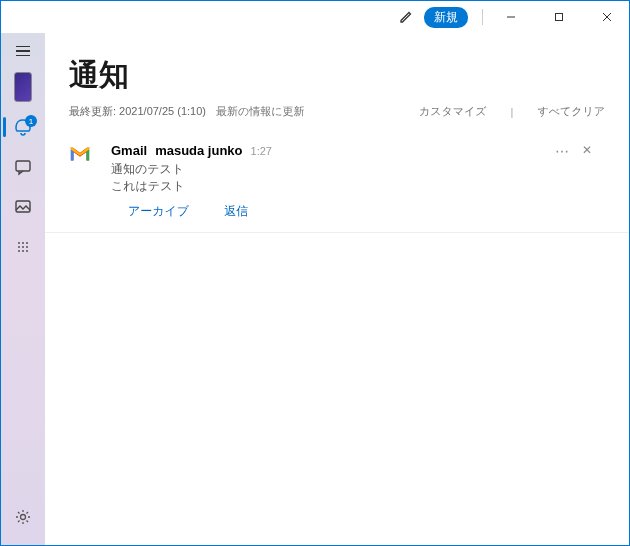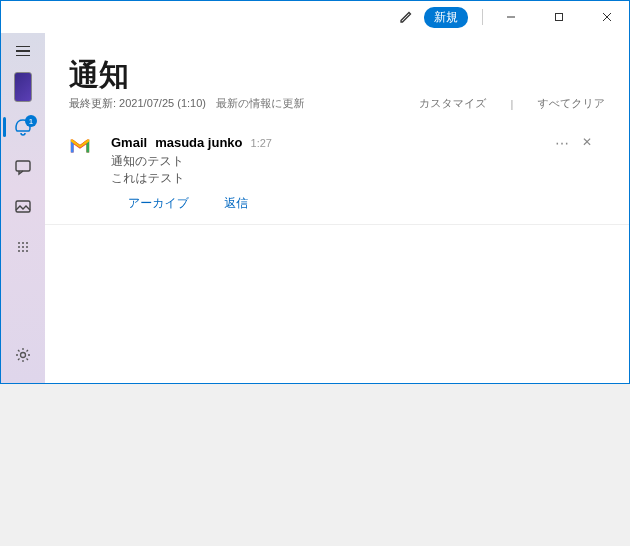--- a/index.html
+++ b/index.html
@@ -1,17 +1,17 @@
 <!DOCTYPE html>
 <html><head>
 <meta charset="utf-8">
 <style>
 * { margin: 0; padding: 0; box-sizing: border-box; }
 body { font-family: "Segoe UI", "Yu Gothic UI", Meiryo, sans-serif; background: #f0f0f0; width: 630px; height: 546px; overflow: hidden; }
-.window { width: 630px; height: 384px; background: #fff; border: 1px solid #0078d4; display: flex; flex-direction: column; position: relative; }
+.window { width: 630px; height: 546px; background: #fff; border: 1px solid #0078d4; display: flex; flex-direction: column; position: relative; }
 .titlebar { height: 32px; display: flex; align-items: center; justify-content: flex-end; padding: 0 2px; }
 .titlebar-left { flex: 1; }
 .titlebar-controls { display: flex; align-items: center; gap: 8px; }
 .edit-icon { width: 16px; height: 16px; display: flex; align-items: center; justify-content: center; color: #333; margin-right: 2px; cursor: pointer; }
 .new-btn { background: #0078d4; color: #fff; border: none; border-radius: 10px; padding: 2px 10px; font-size: 12px; cursor: pointer; margin-right: 6px; }
 .divider-v { width: 1px; height: 16px; background: #ccc; }
 .win-btn { width: 40px; height: 28px; display: flex; align-items: center; justify-content: center; cursor: pointer; font-size: 10px; color: #333; }
 .win-btn svg { width: 10px; height: 10px; }
 .body { flex: 1; display: flex; overflow: hidden; }
 .sidebar { width: 44px; background: linear-gradient(180deg, #d9dbe8 0%, #e5d8ea 45%, #dfd6eb 100%); display: flex; flex-direction: column; align-items: center; padding-top: 2px; position: relative; }
@@ -24,21 +24,21 @@
 .sidebar-active::before { content: ""; position: absolute; left: 2px; top: 10px; bottom: 10px; width: 3px; background: #0078d4; border-radius: 2px; }
 .notif-icon { position: relative; width: 20px; height: 20px; }
 .notif-icon svg { width: 20px; height: 20px; }
 .badge { position: absolute; top: -2px; right: -4px; background: #0078d4; color: #fff; border-radius: 50%; width: 12px; height: 12px; font-size: 8px; display: flex; align-items: center; justify-content: center; }
 .sidebar-icon { width: 18px; height: 18px; }
 .sidebar-bottom { margin-top: auto; margin-bottom: 8px; }
 .grid-dots { display: grid; grid-template-columns: repeat(3, 2px); grid-template-rows: repeat(3, 2px); gap: 2px; }
 .grid-dots span { width: 2px; height: 2px; background: #555; border-radius: 50%; }
 .content { flex: 1; display: flex; flex-direction: column; overflow: hidden; background: #fff; }
 .header { padding: 22px 24px 10px 24px; }
-.page-title { font-size: 30px; font-weight: 600; color: #1a1a1a; margin-bottom: 0; }
+.page-title { font-size: 30px; font-weight: 600; color: #1a1a1a; margin-bottom: 8px; }
 .subheader { display: flex; align-items: center; justify-content: space-between; font-size: 11px; }
 .subheader-left { display: flex; align-items: center; gap: 10px; }
 .last-updated { color: #666; }
 .link { color: #737373; cursor: pointer; }
 .subheader-right { display: flex; align-items: center; gap: 24px; }
 .sep { color: #aaa; }
 .notification-list { flex: 1; overflow-y: auto; }
 .notification { display: flex; padding: 14px 37px 12px 24px; border-bottom: 1px solid #eee; gap: 22px; }
 .notif-app-icon { width: 20px; height: 20px; flex-shrink: 0; margin-top: 2px; }
 .gmail-icon { width: 22px; height: 18px; position: relative; }

